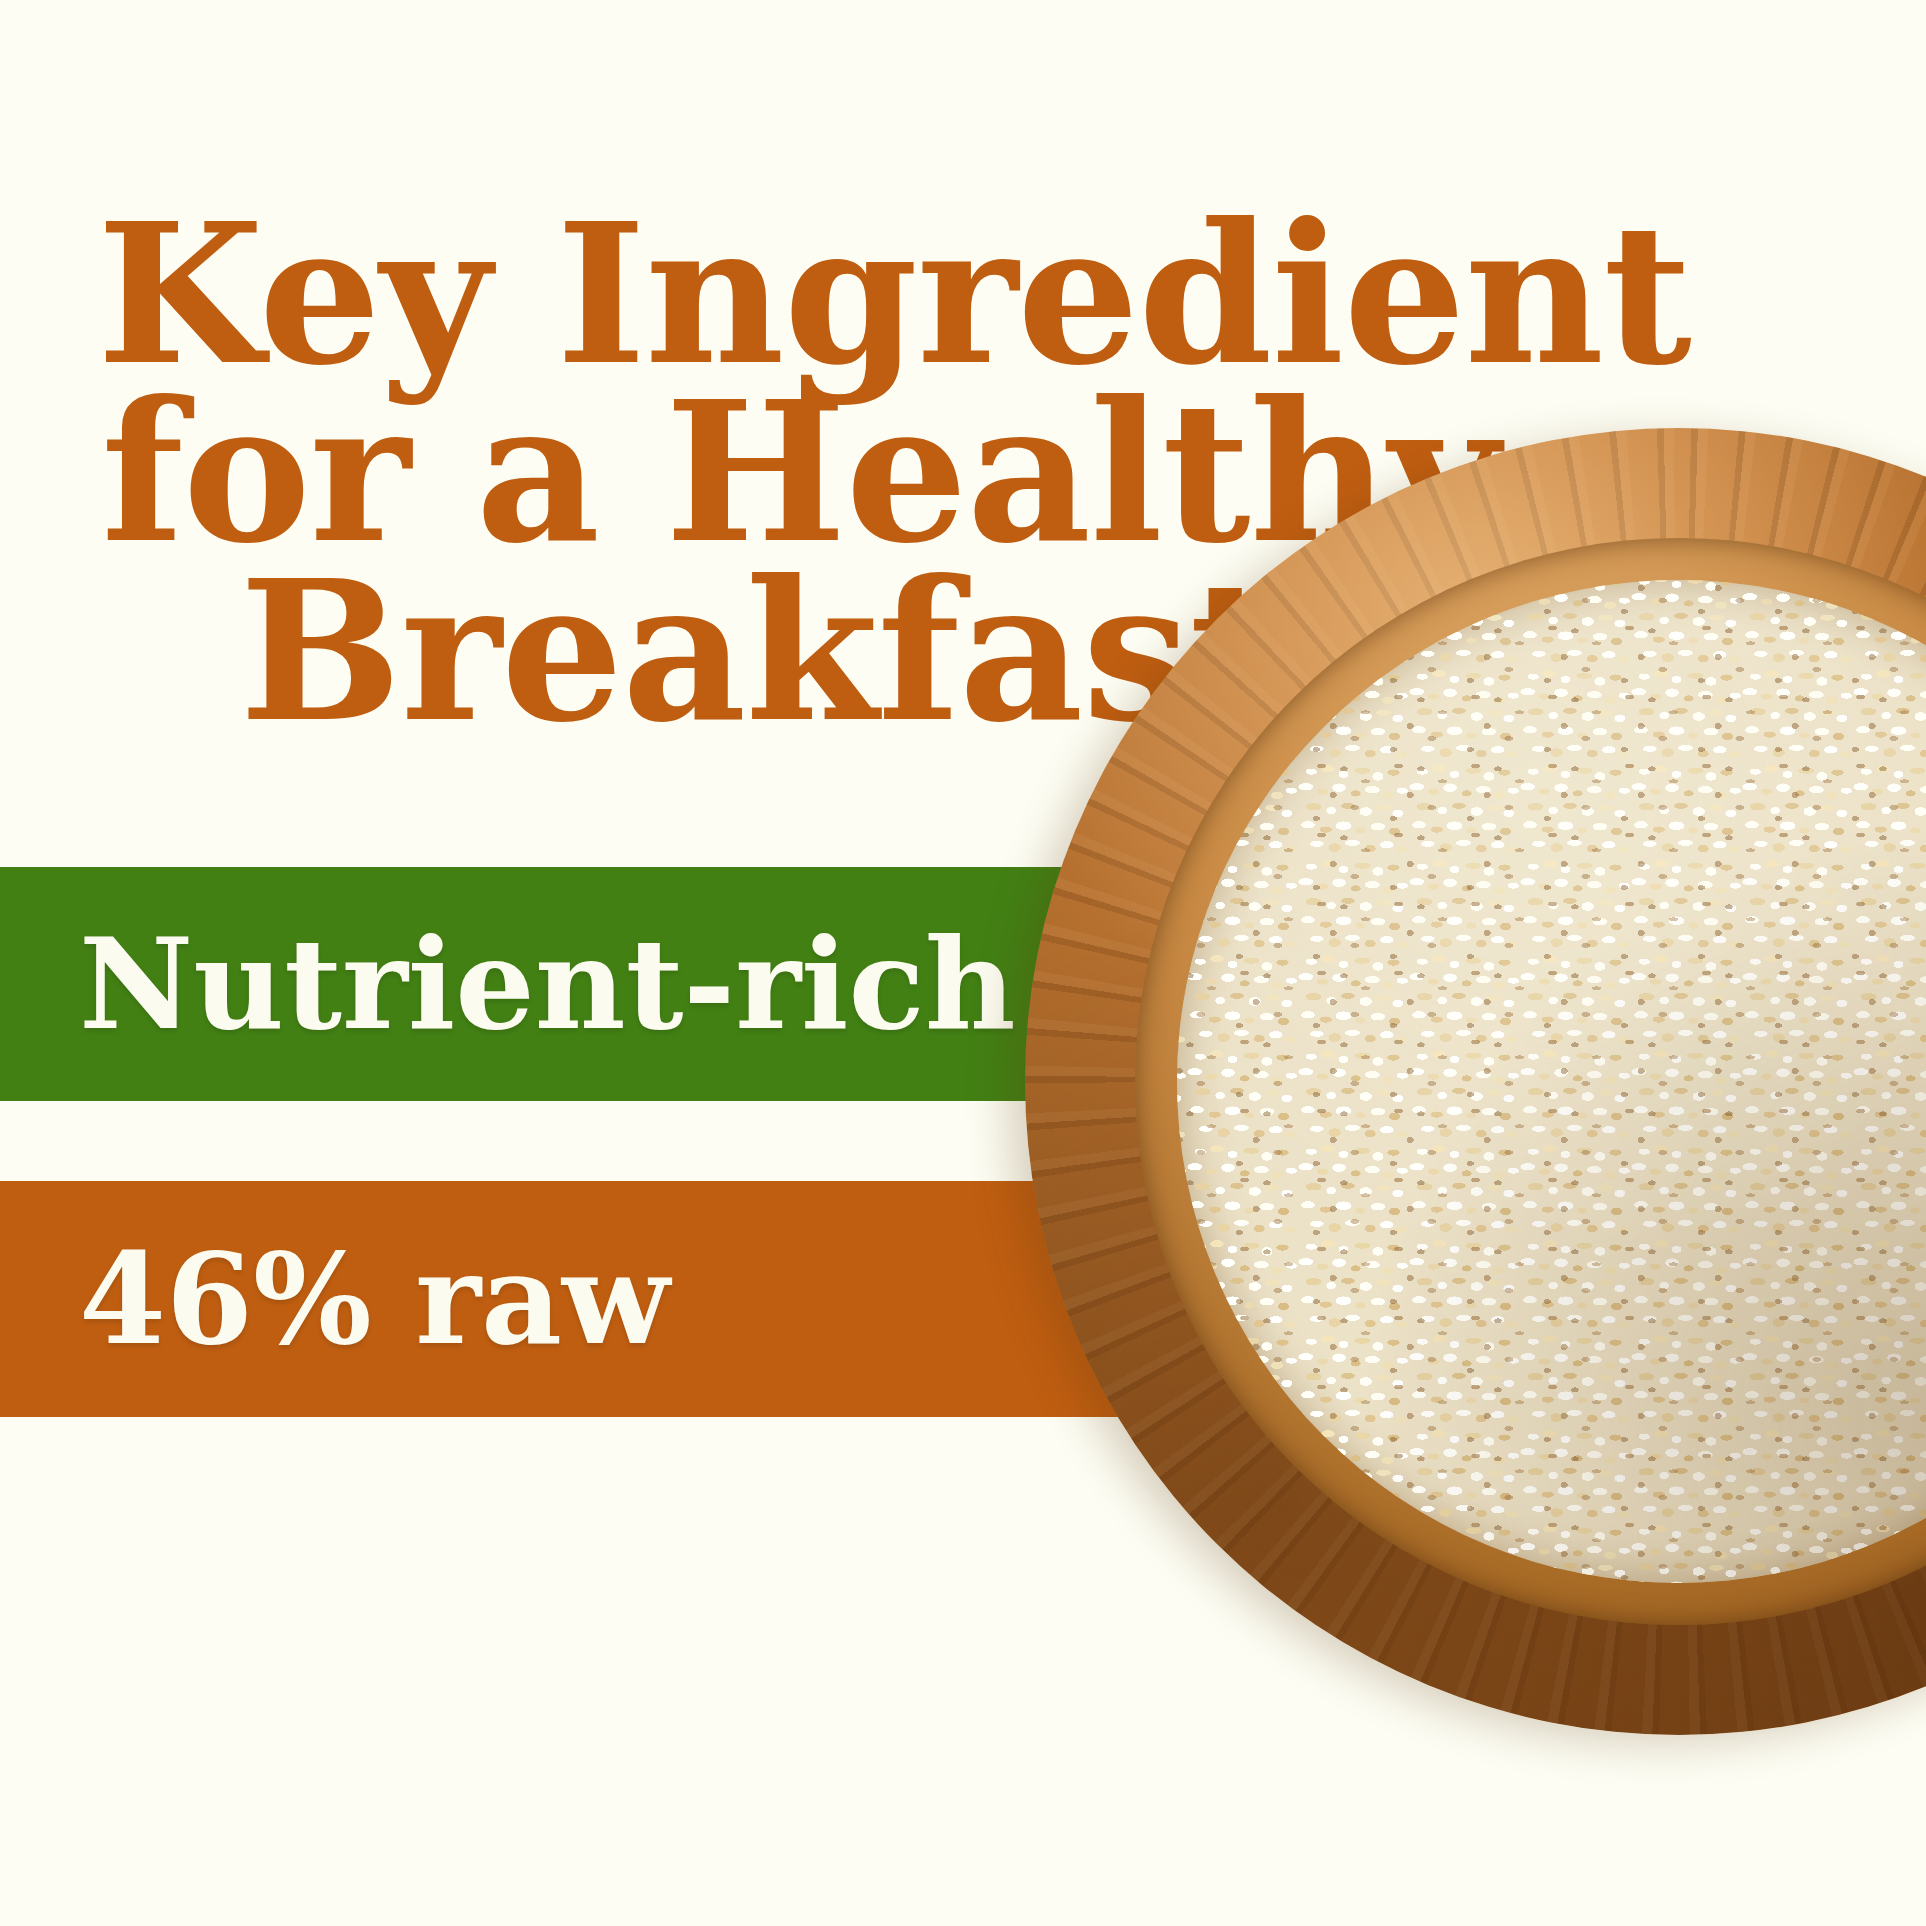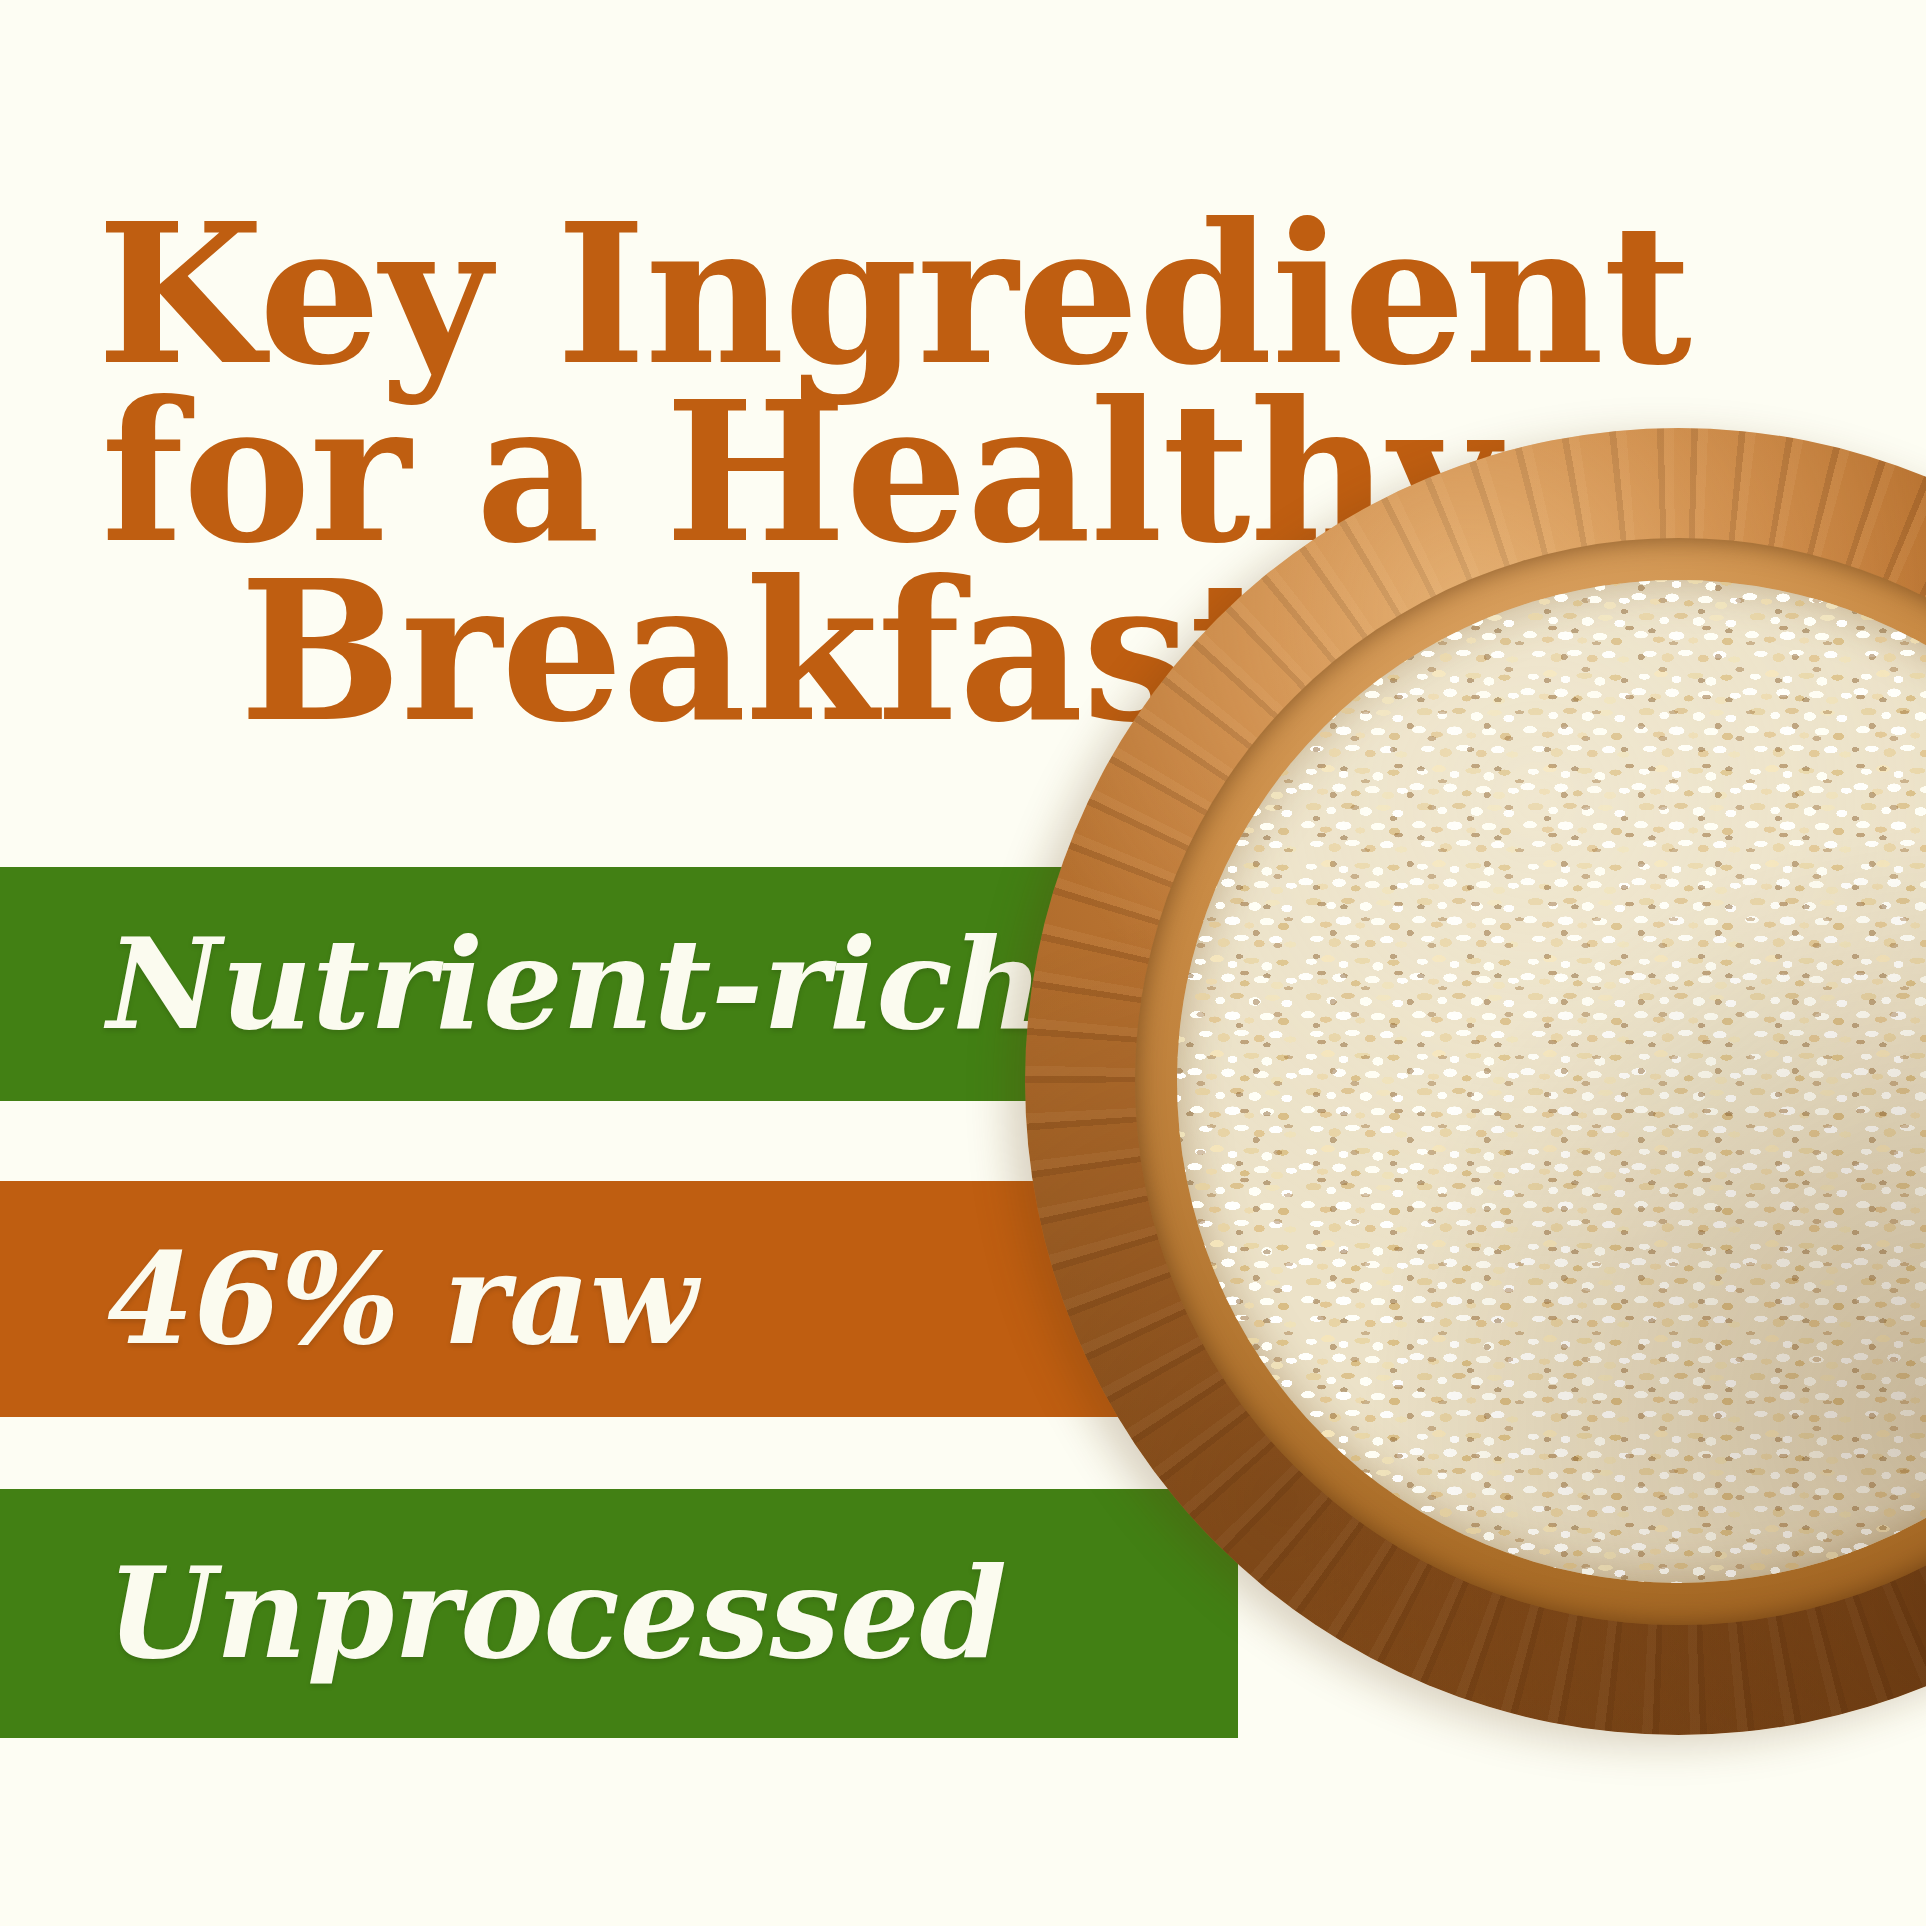--- a/index.html
+++ b/index.html
@@ -49,23 +49,22 @@
     box-sizing: border-box;
   }
   .bar .bar-label {
     color: #fbfbef;
     font-family: "DejaVu Serif", serif;
     font-weight: 700;
     font-size: 125px;
     line-height: 1;
     letter-spacing: 0px;
     white-space: nowrap;
-    padding-left: 107px;
+    padding-left: 79px;
     text-shadow: 0 3px 5px rgba(0,0,0,0.13);
-    font-style: italic;
   }
   #bar-1 { top: 867px;  height: 234px; width: 1247px; background: #428014; }
   #bar-2 { top: 1181px; height: 236px; width: 1198px; background: #bf5e11; }
   #bar-3 { top: 1489px; height: 249px; width: 1238px; background: #428014; }
 
   
   .bowl-wrap {
     position: absolute;
     left: 1025px;
     top: 428px;
@@ -215,23 +214,20 @@
   </h1>
 
   <div class="bar" id="bar-1" style="background: rgb(66, 128, 20);">
     <span class="bar-label" style="color: rgb(251, 251, 239);">Nutrient-rich</span>
   </div>
 
   <div class="bar" id="bar-2" style="background: rgb(191, 94, 17);">
     <span class="bar-label" style="color: rgb(251, 251, 239);">46% raw</span>
   </div>
 
-  <div class="bar" id="bar-3" style="background: rgb(66, 128, 20);">
-    <span class="bar-label" style="color: rgb(251, 251, 239);">Unprocessed</span>
-  </div>
 
   <div class="bowl-wrap">
     <div class="bowl-shadow"></div>
     <div class="bowl-rim"></div>
     <div class="bowl-inner-edge"></div>
     <div class="oats">
       <div class="oats-shade"></div>
     </div>
   </div>
 

